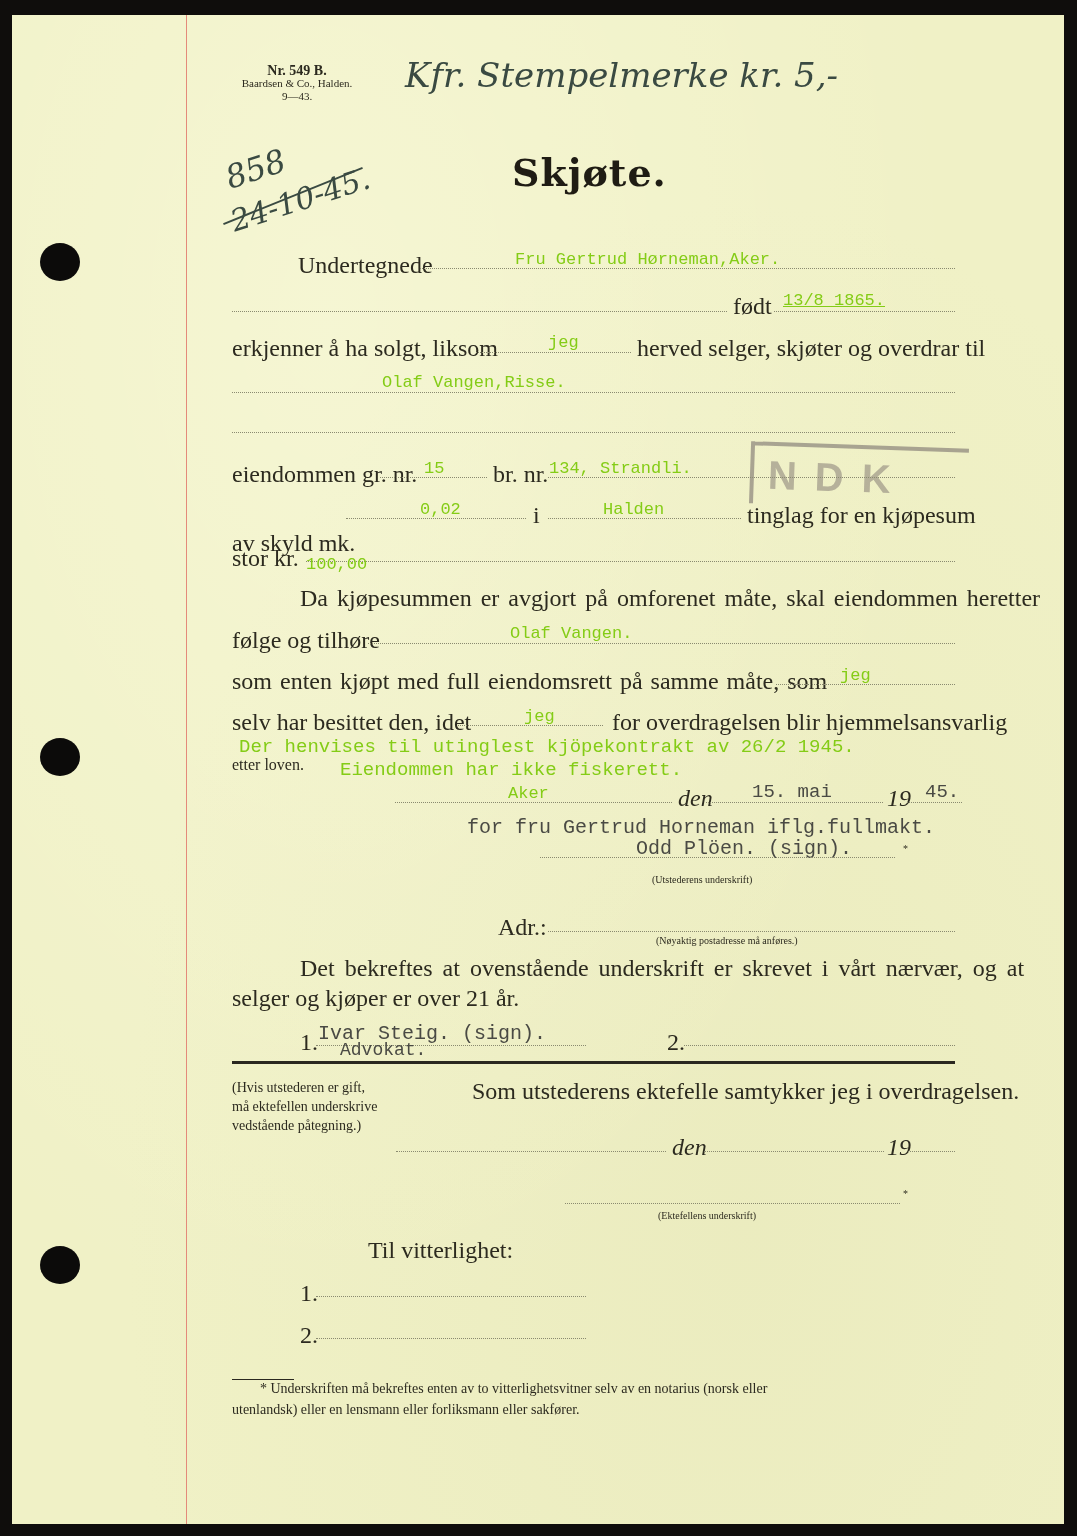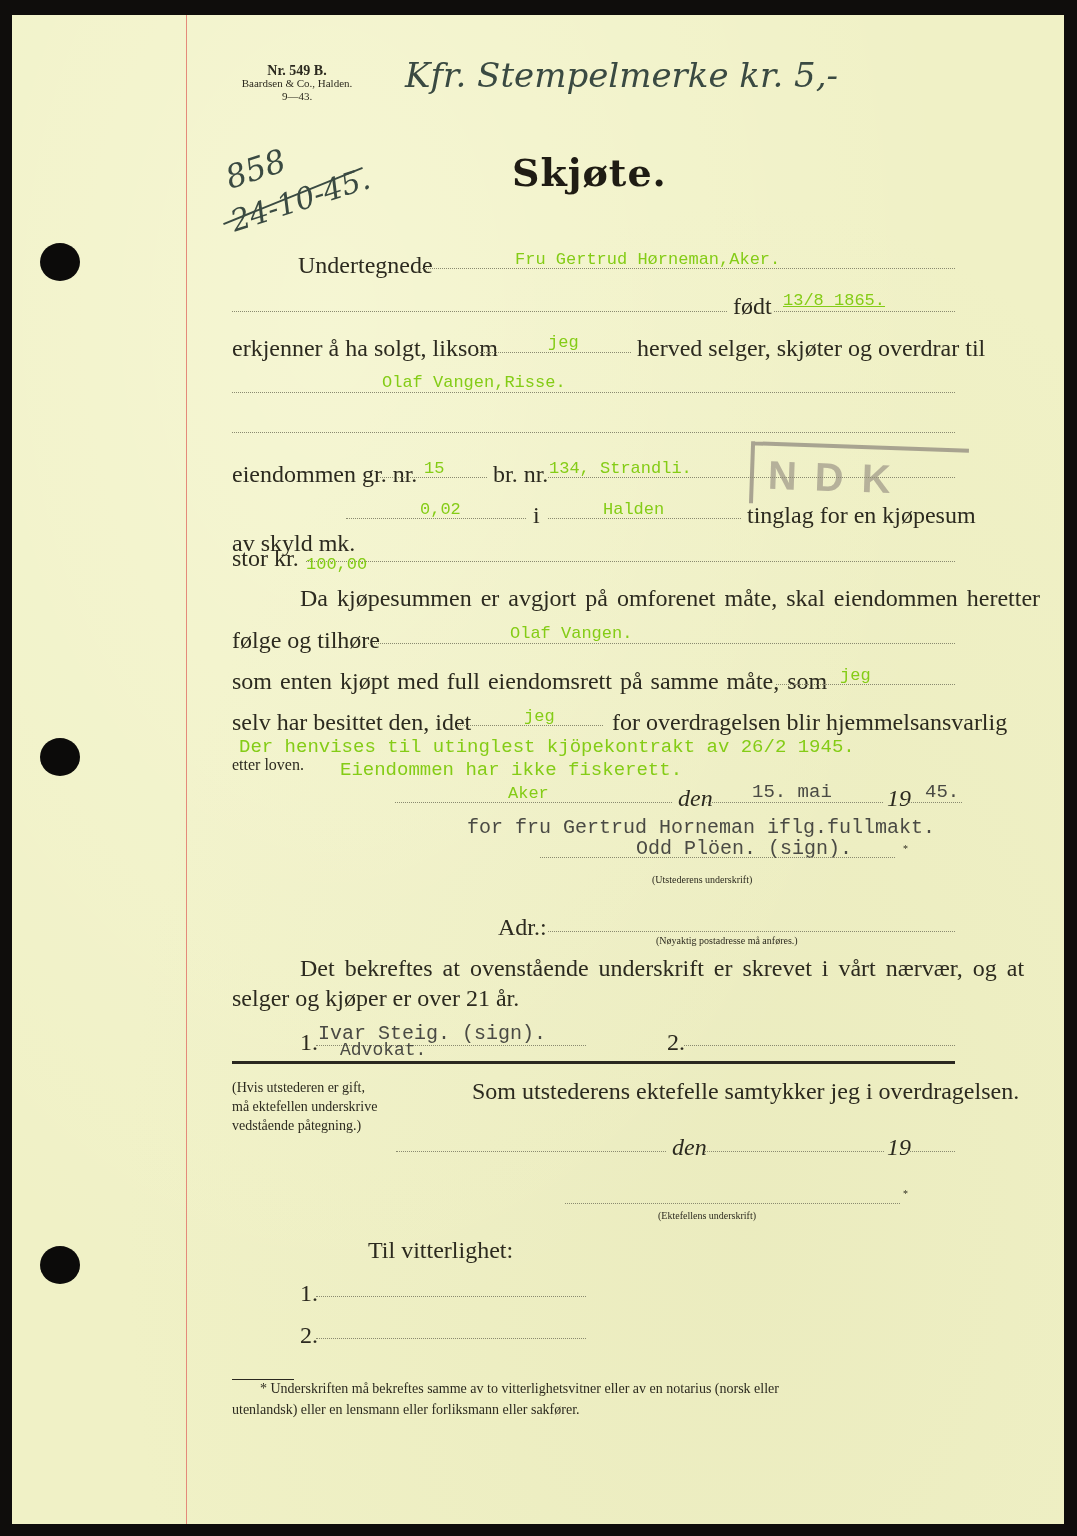--- a/index.html
+++ b/index.html
@@ -162,14 +162,14 @@
 <div class="abs small" style="left:903px; top:1188px;">*</div>
 <div class="abs small" style="left:658px; top:1210px;">(Ektefellens underskrift)</div>
 
 <div class="abs lbl" style="left:368px; top:1237px;">Til vitterlighet:</div>
 <div class="abs lbl" style="left:300px; top:1280px;">1.</div>
 <div class="dots" style="left:316px; top:1296px; width:270px;"></div>
 <div class="abs lbl" style="left:300px; top:1322px;">2.</div>
 <div class="dots" style="left:316px; top:1338px; width:270px;"></div>
 
 <div class="rule" style="left:232px; top:1379px; width:62px; height:1px;"></div>
-<div class="abs" style="left:260px; top:1381px; font-size:14px;">* Underskriften må bekreftes samme av to vitterlighetsvitner eller av en notarius (norsk eller</div>
+<div class="abs" style="left:260px; top:1381px; font-size:14px;">* Underskriften må bekreftes enten av to vitterlighetsvitner selv av en notarius (norsk eller</div>
 <div class="abs" style="left:232px; top:1402px; font-size:14px;">utenlandsk) eller en lensmann eller forliksmann eller sakfører.</div>
 
 </body></html>

